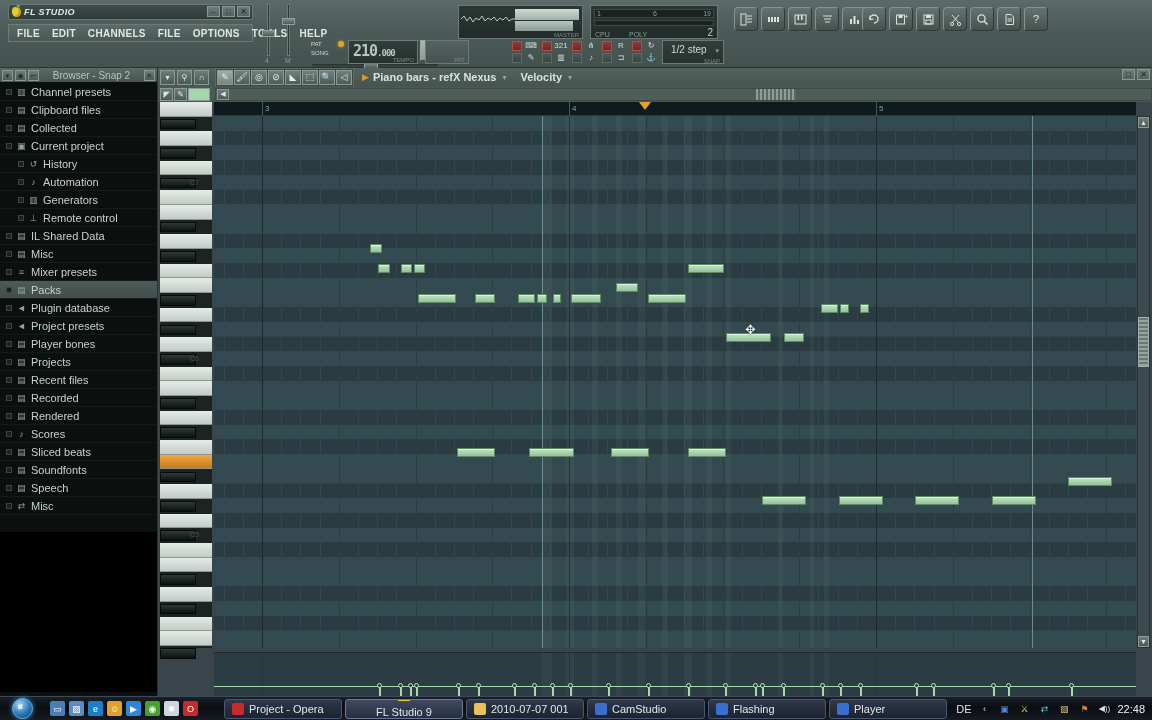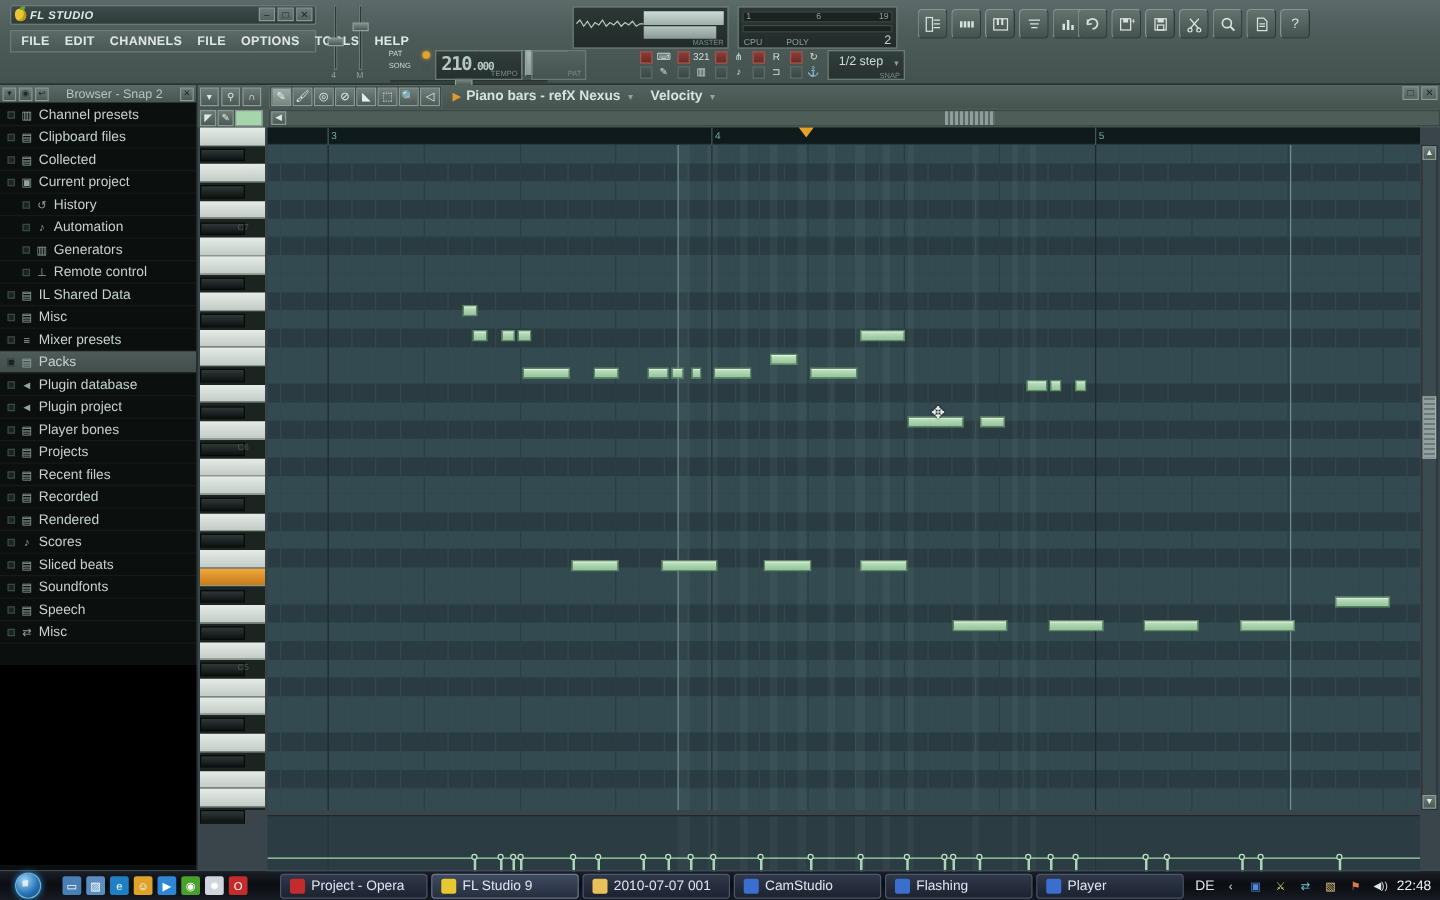--- a/index.html
+++ b/index.html
@@ -265,21 +265,21 @@
        linear-gradient(#eef6fc,#cfe3f2);
      clip-path: polygon(0 8%,45% 0,45% 45%,0 48%, 0 8%);
      opacity:.9;}
   .qlaunch { display:flex; gap:4px; align-items:center; padding-left:6px; }
   .qi { width:15px;height:15px; border-radius:2px; display:flex; align-items:center;
      justify-content:center; font-size:9px; color:#fff; }
   .tbtns { display:flex; gap:3px; margin-left:26px; }
   .tbtn { height:20px; min-width:118px; border-radius:3px;
      background:linear-gradient(#30384a,#1b2230); border:1px solid #4a5770;
      display:flex; align-items:center; gap:5px; padding:0 7px; color:#dfe6ef; font-size:11px; }
-  .tbtn.act { background:linear-gradient(#404a60,#262e3e); border-color:#6b7a96; }
+  .tbtn.act { background:linear-gradient(#404a60,#262e3e); border-color:#6b7a96;flex-direction:column; }
   .tbtn .tic { width:12px;height:12px;border-radius:2px; display:flex;align-items:center;
      justify-content:center; font-size:8px; }
   .tray { margin-left:auto; display:flex; align-items:center; gap:6px; padding-right:7px;
      color:#dde5ef; font-size:11px; }
   .tray .ti { width:14px;height:14px; display:flex;align-items:center;justify-content:center;
      font-size:9px; }
   .clocktxt { font-size:11px; color:#eef3f9; }
 </style>
 </head>
 <body>
@@ -584,21 +584,21 @@
           <span class="lbl">Packs</span>
         </div>
         <div class="br-item">
           <span class="exp"></span>
           <span class="ic">◄</span>
           <span class="lbl">Plugin database</span>
         </div>
         <div class="br-item">
           <span class="exp"></span>
           <span class="ic">◄</span>
-          <span class="lbl">Plugin project</span>
+          <span class="lbl">Project presets</span>
         </div>
         <div class="br-item">
           <span class="exp"></span>
           <span class="ic">▤</span>
           <span class="lbl">Player bones</span>
         </div>
         <div class="br-item">
           <span class="exp"></span>
           <span class="ic">▤</span>
           <span class="lbl">Projects</span>

